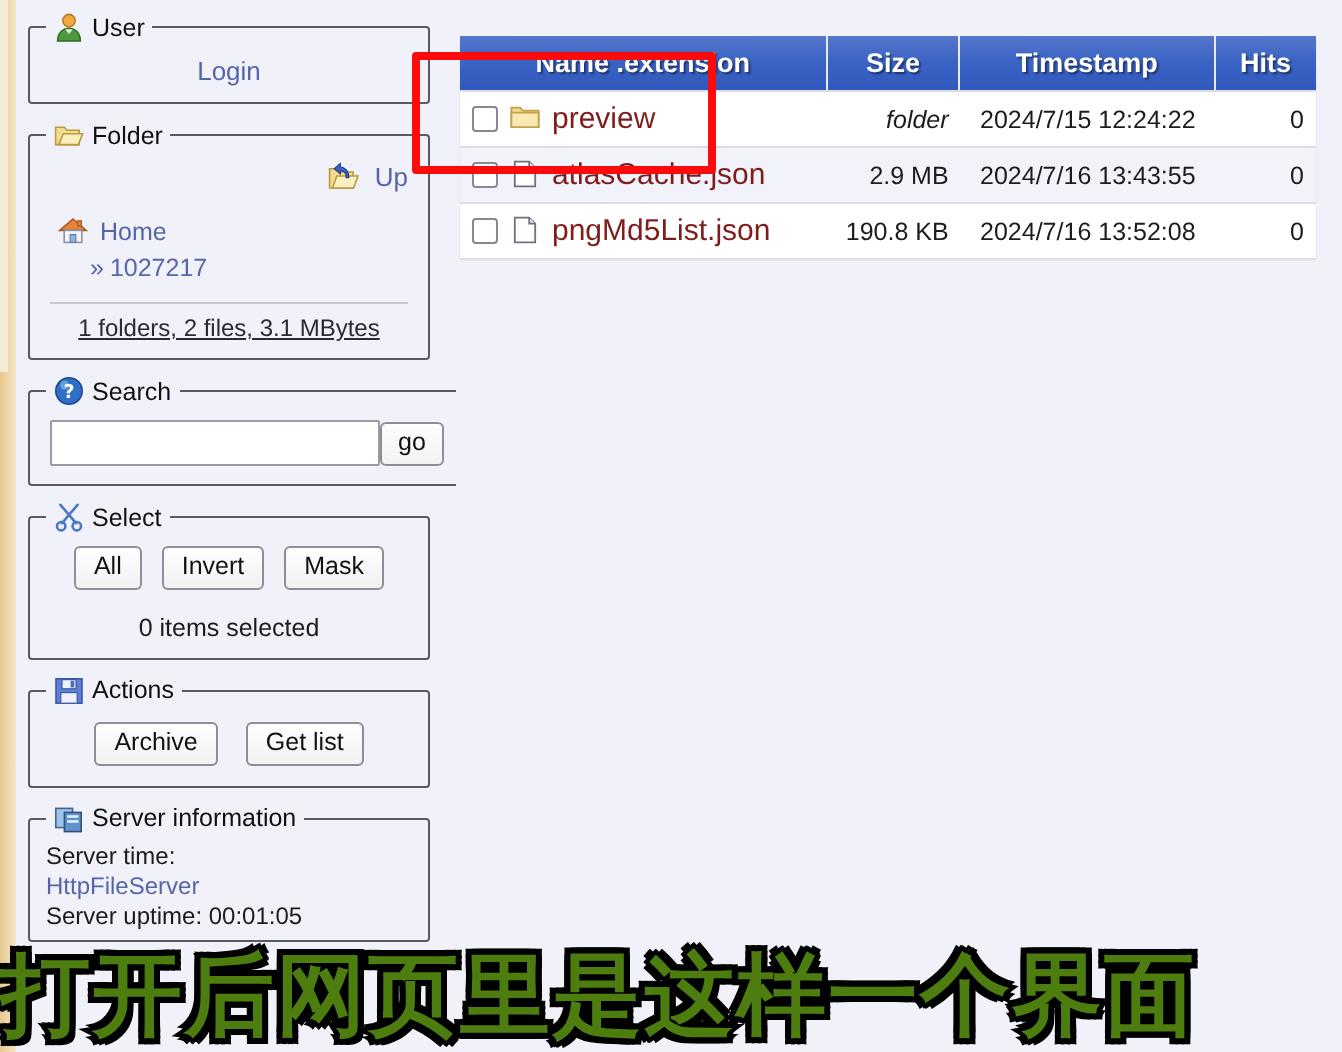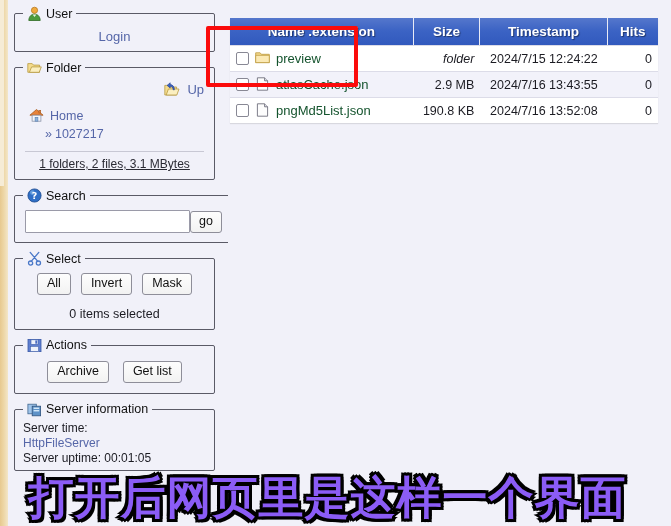--- a/index.html
+++ b/index.html
@@ -156,44 +156,43 @@
   td.c-hits { width: 50px; text-align: right; padding-right: 9px; }
   .namecell { display:flex; align-items:center; gap:6px; }
   .chk {
     width: 13px; height: 13px;
     border: 1px solid #888894;
     background: #fff;
     border-radius: 2px;
     flex: 0 0 auto;
     cursor: pointer;
   }
-  .fname { color:#14532d; text-decoration:none; font-size:13px; }
+  .fname { color:#7f1d1d; text-decoration:none; font-size:15px; }
   .ital { font-style: italic; }
 
   
   .annot-box {
     position: absolute;
     left: 206px; top: 26px;
     width: 152px; height: 61px;
     border: 4px solid #fb0b0b;
     border-radius: 2px;
     pointer-events: none;
     z-index: 30;
   }
 
   
   .subtitle {
     position: absolute;
     left: 0; right: 16px;
     bottom: 6px;
-    text-align: center;
     font-family: "DejaVu Sans", sans-serif;
     font-size: 45px;
     font-weight: bold;
-    color: #8b5cf6;
+    color: #4d7c0f;
     letter-spacing: 1px;
     line-height: 1;
     z-index: 40;
     -webkit-text-stroke: 4px #000;
     paint-order: stroke fill;
     text-shadow:
       -3px -3px 0 #000, 3px -3px 0 #000, -3px 3px 0 #000, 3px 3px 0 #000,
       0 -3px 0 #000, 0 3px 0 #000, -3px 0 0 #000, 3px 0 0 #000;
   }
 </style>

